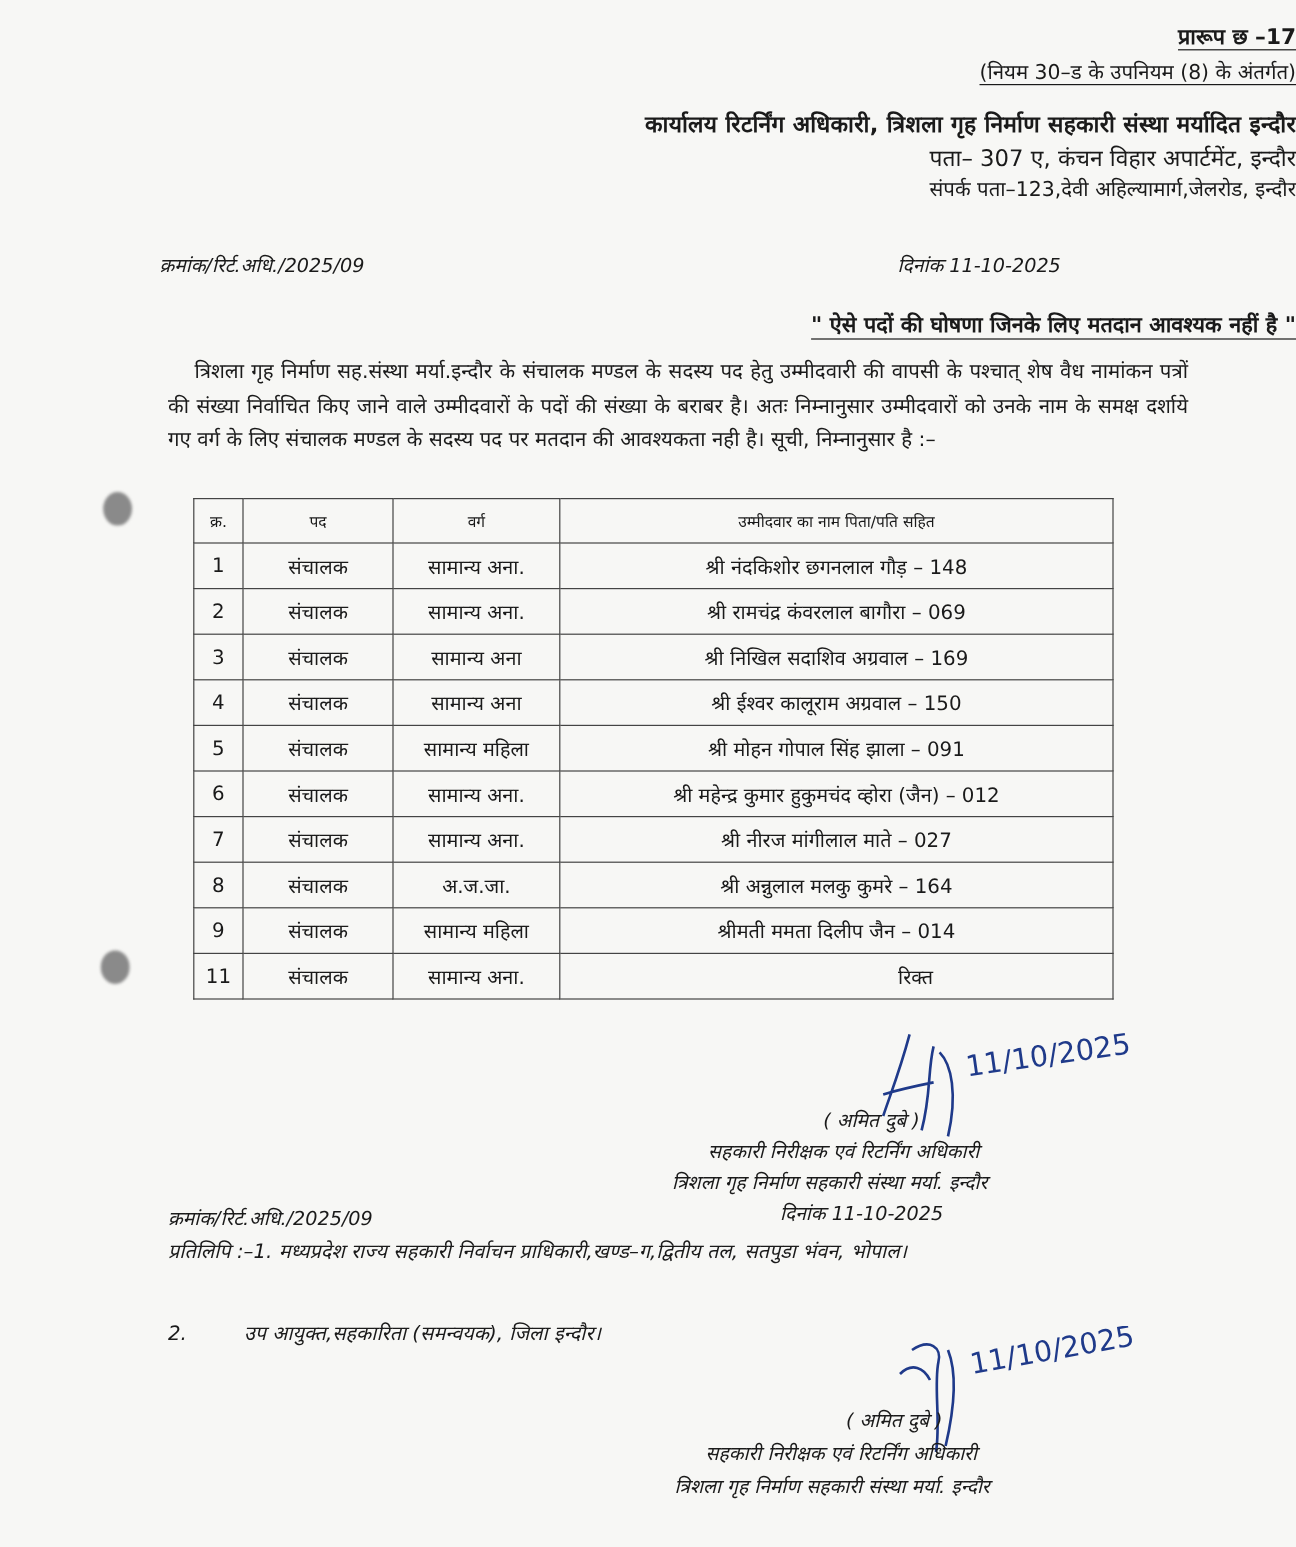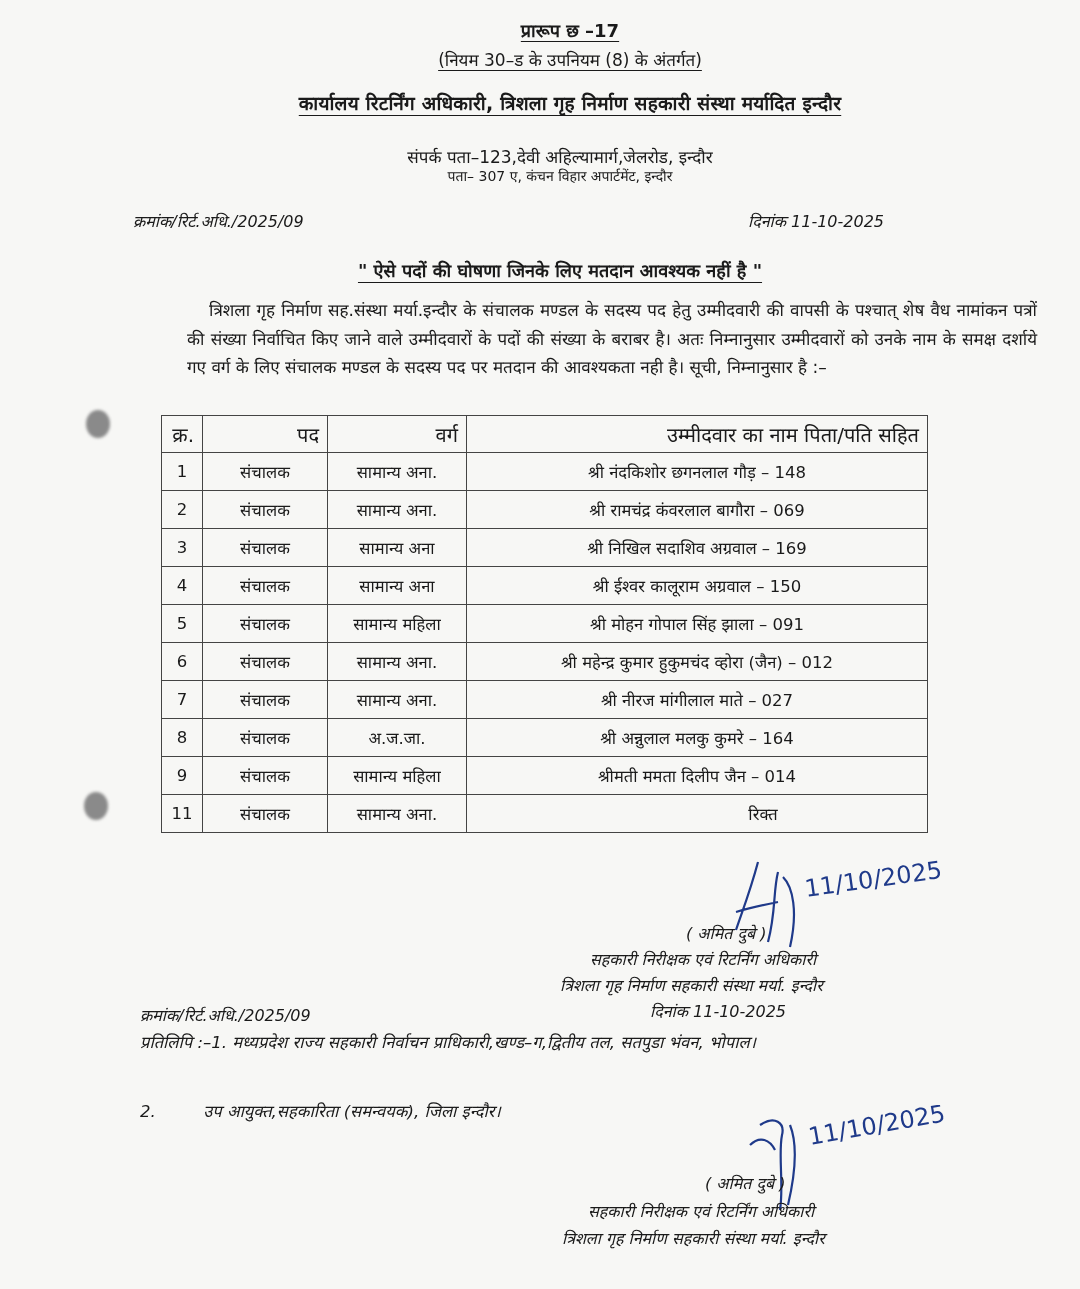--- a/index.html
+++ b/index.html
@@ -4,54 +4,53 @@
 <style>
   html, body { margin: 0; padding: 0; }
   body {
     width: 1080px; height: 1289px; overflow: hidden;
     background: #f7f7f5;
     font-family: "DejaVu Sans", "Liberation Sans", sans-serif;
     color: #1a1a1a;
     position: relative;
   }
   .page { position: absolute; left: 0; top: 0; width: 1080px; height: 1289px; }
-  .center { position: absolute; left: 0; width: 1080px; text-align: center; }
+  .center { position: absolute; left: 0; width: 1080px; text-align: right; }
   .form-title { top: 18px; font-size: 18px; font-weight: bold; }
   .form-title span { text-decoration: underline; text-underline-offset: 4px; padding-left: 60px; }
   .rule-ref { top: 48px; font-size: 17px; }
   .rule-ref span { text-decoration: underline; text-underline-offset: 4px; padding-left: 60px; }
   .office { top: 90px; font-size: 19px; font-weight: bold; letter-spacing: 0.2px; }
-  .office span { text-decoration: underline; text-underline-offset: 5px; padding-left: 60px; }
-  .addr1 { top: 118px; font-size: 14px; margin-top: 48px; }
+  .office span { text-underline-offset: 5px; padding-left: 60px; }
+  .addr1 { top: 118px; font-size: 19px; }
   .addr2 { top: 145px; font-size: 17px; }
   .reg { top: 171px; font-size: 16px; }
   .addr1 span, .addr2 span, .reg span { padding-left: 40px; }
 
   .abs { position: absolute; font-style: italic; }
   .ref-no { left: 133px; top: 210px; font-size: 16px; }
   .date { left: 748px; top: 210px; font-size: 16px; }
   .heading { top: 258px; font-size: 18px; font-weight: bold; }
   .heading span { text-decoration: underline; text-underline-offset: 5px; padding-left: 40px; }
 
   .para {
     position: absolute; left: 140px; top: 296px; width: 850px;
     font-size: 17px; line-height: 28.5px; text-align: justify;
     text-indent: 22px;
-    margin-left: 47px;
   }
 
   table.list {
     position: absolute; left: 161px; top: 415px; width: 767px;
     border-collapse: collapse; font-size: 16.5px;
   }
   table.list th, table.list td {
     border: 1.5px solid #444; padding: 0 8px; height: 37px; text-align: center;
     font-weight: normal;
   }
-  table.list th { height: 36px; text-align: right; font-size: 20px; }
+  table.list th { height: 36px; text-align: center; font-size: 13px; }
   table.list td.sn { text-align: center; width: 40px; padding: 0; }
   table.list td.post { width: 108px; }
   table.list td.cat { width: 122px; }
   table.list td.vacant { text-align: center; padding-left: 140px; }
 
   .sig-name1 { left: 686px; top: 922px; font-size: 16px; }
   .sig-title1 { left: 590px; top: 948px; font-size: 16px; }
   .sig-org1 { left: 560px; top: 974px; font-size: 16px; }
   .ref-no2 { left: 140px; top: 1004px; font-size: 16px; }
   .date2 { left: 650px; top: 1000px; font-size: 16px; }

